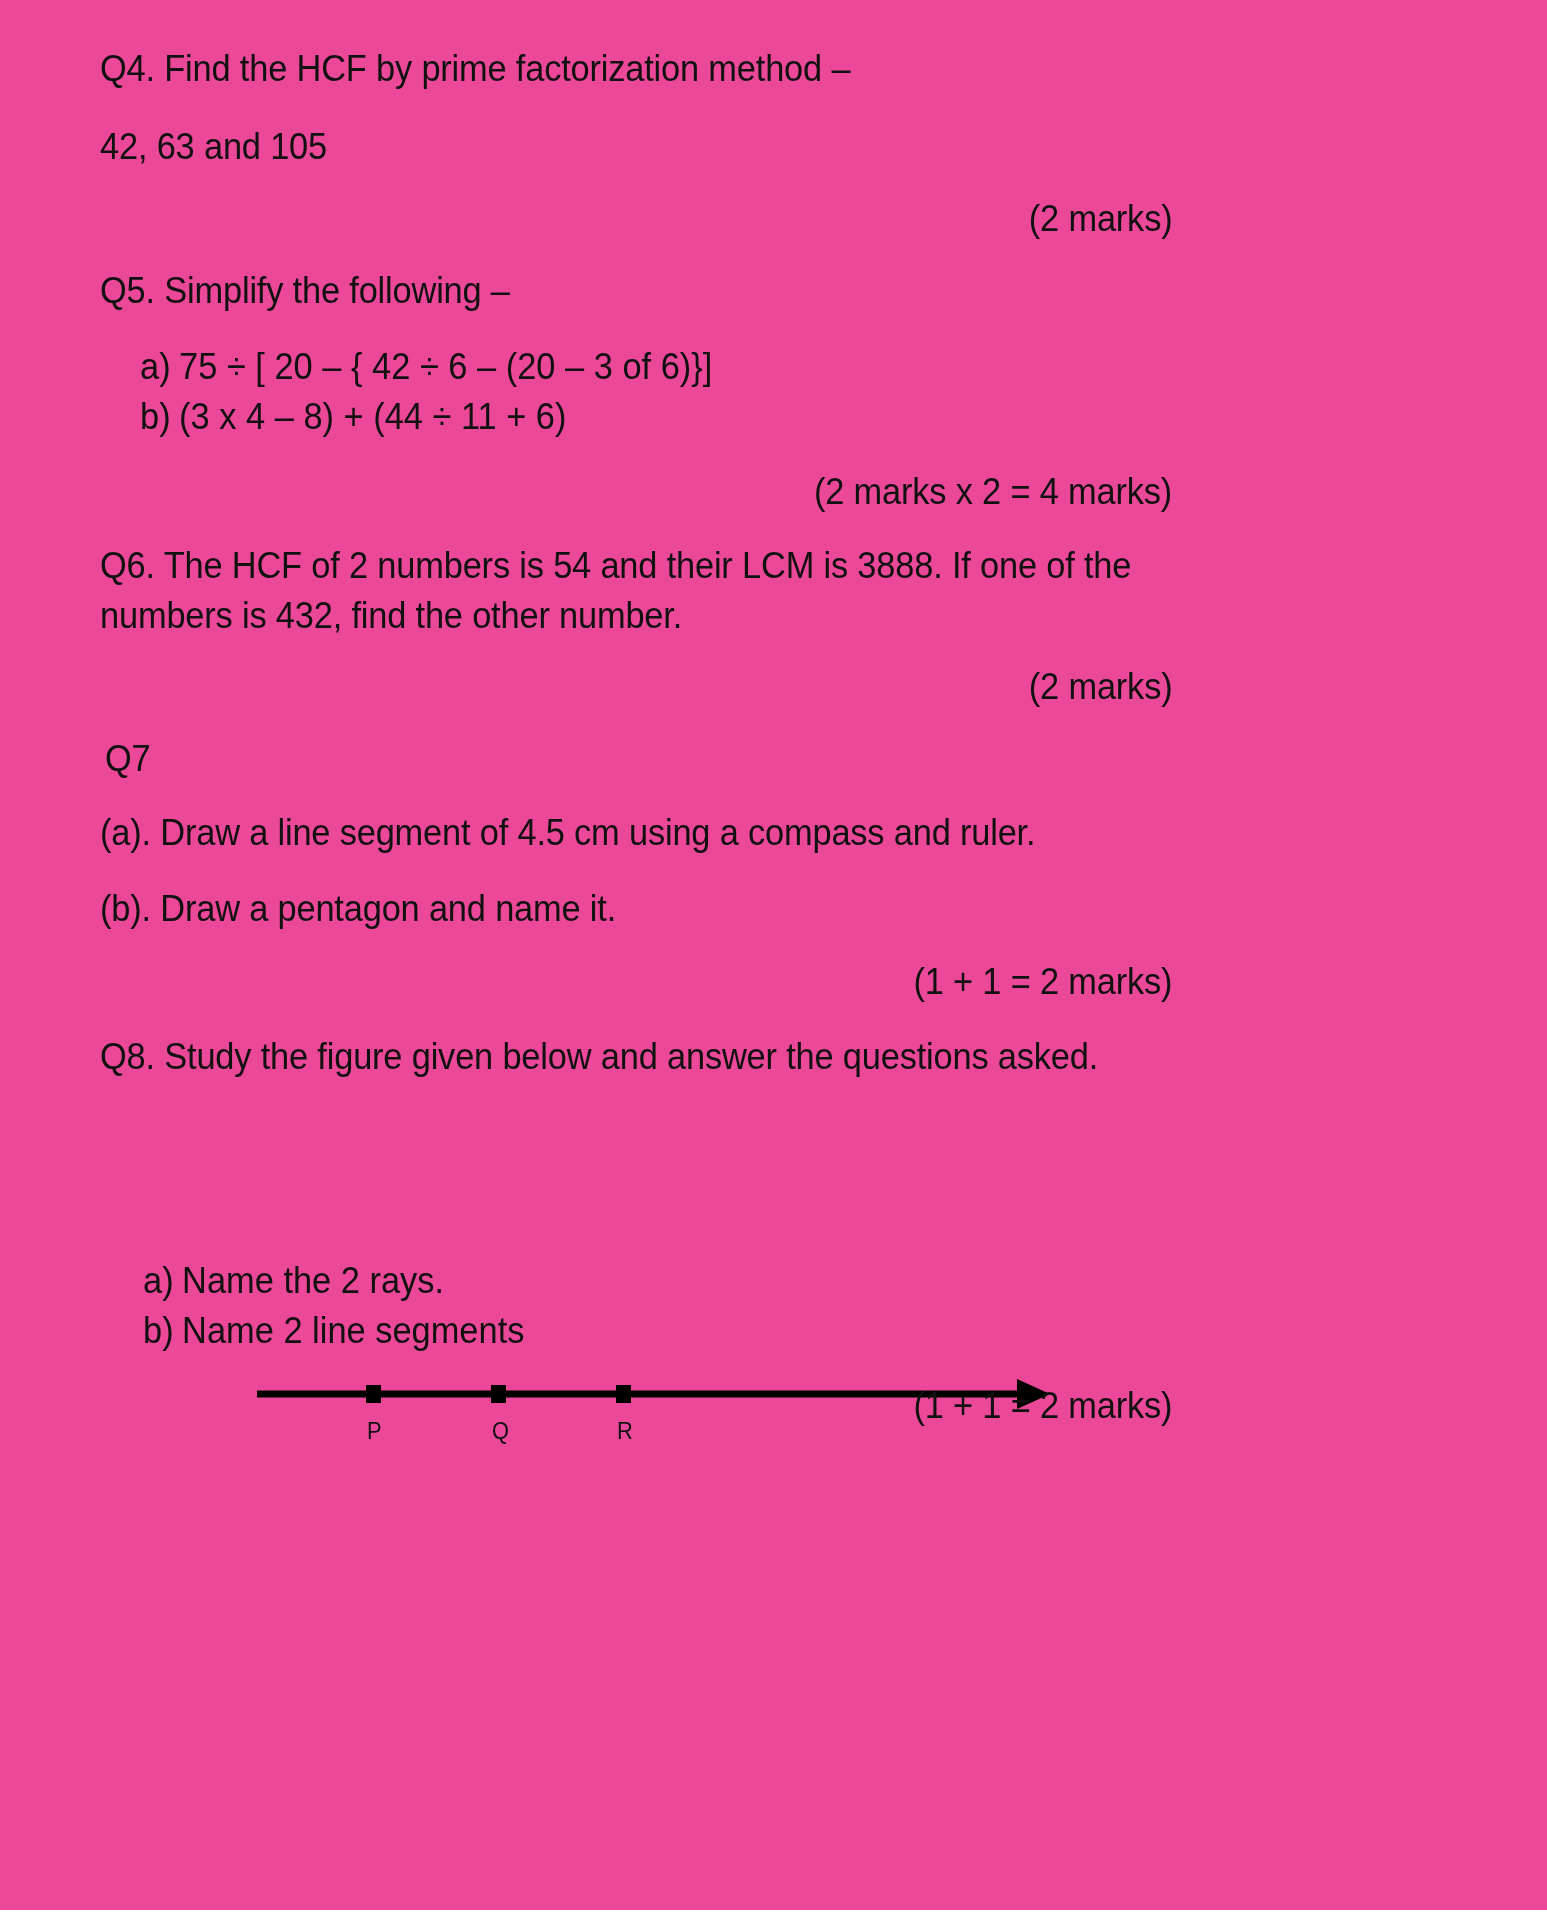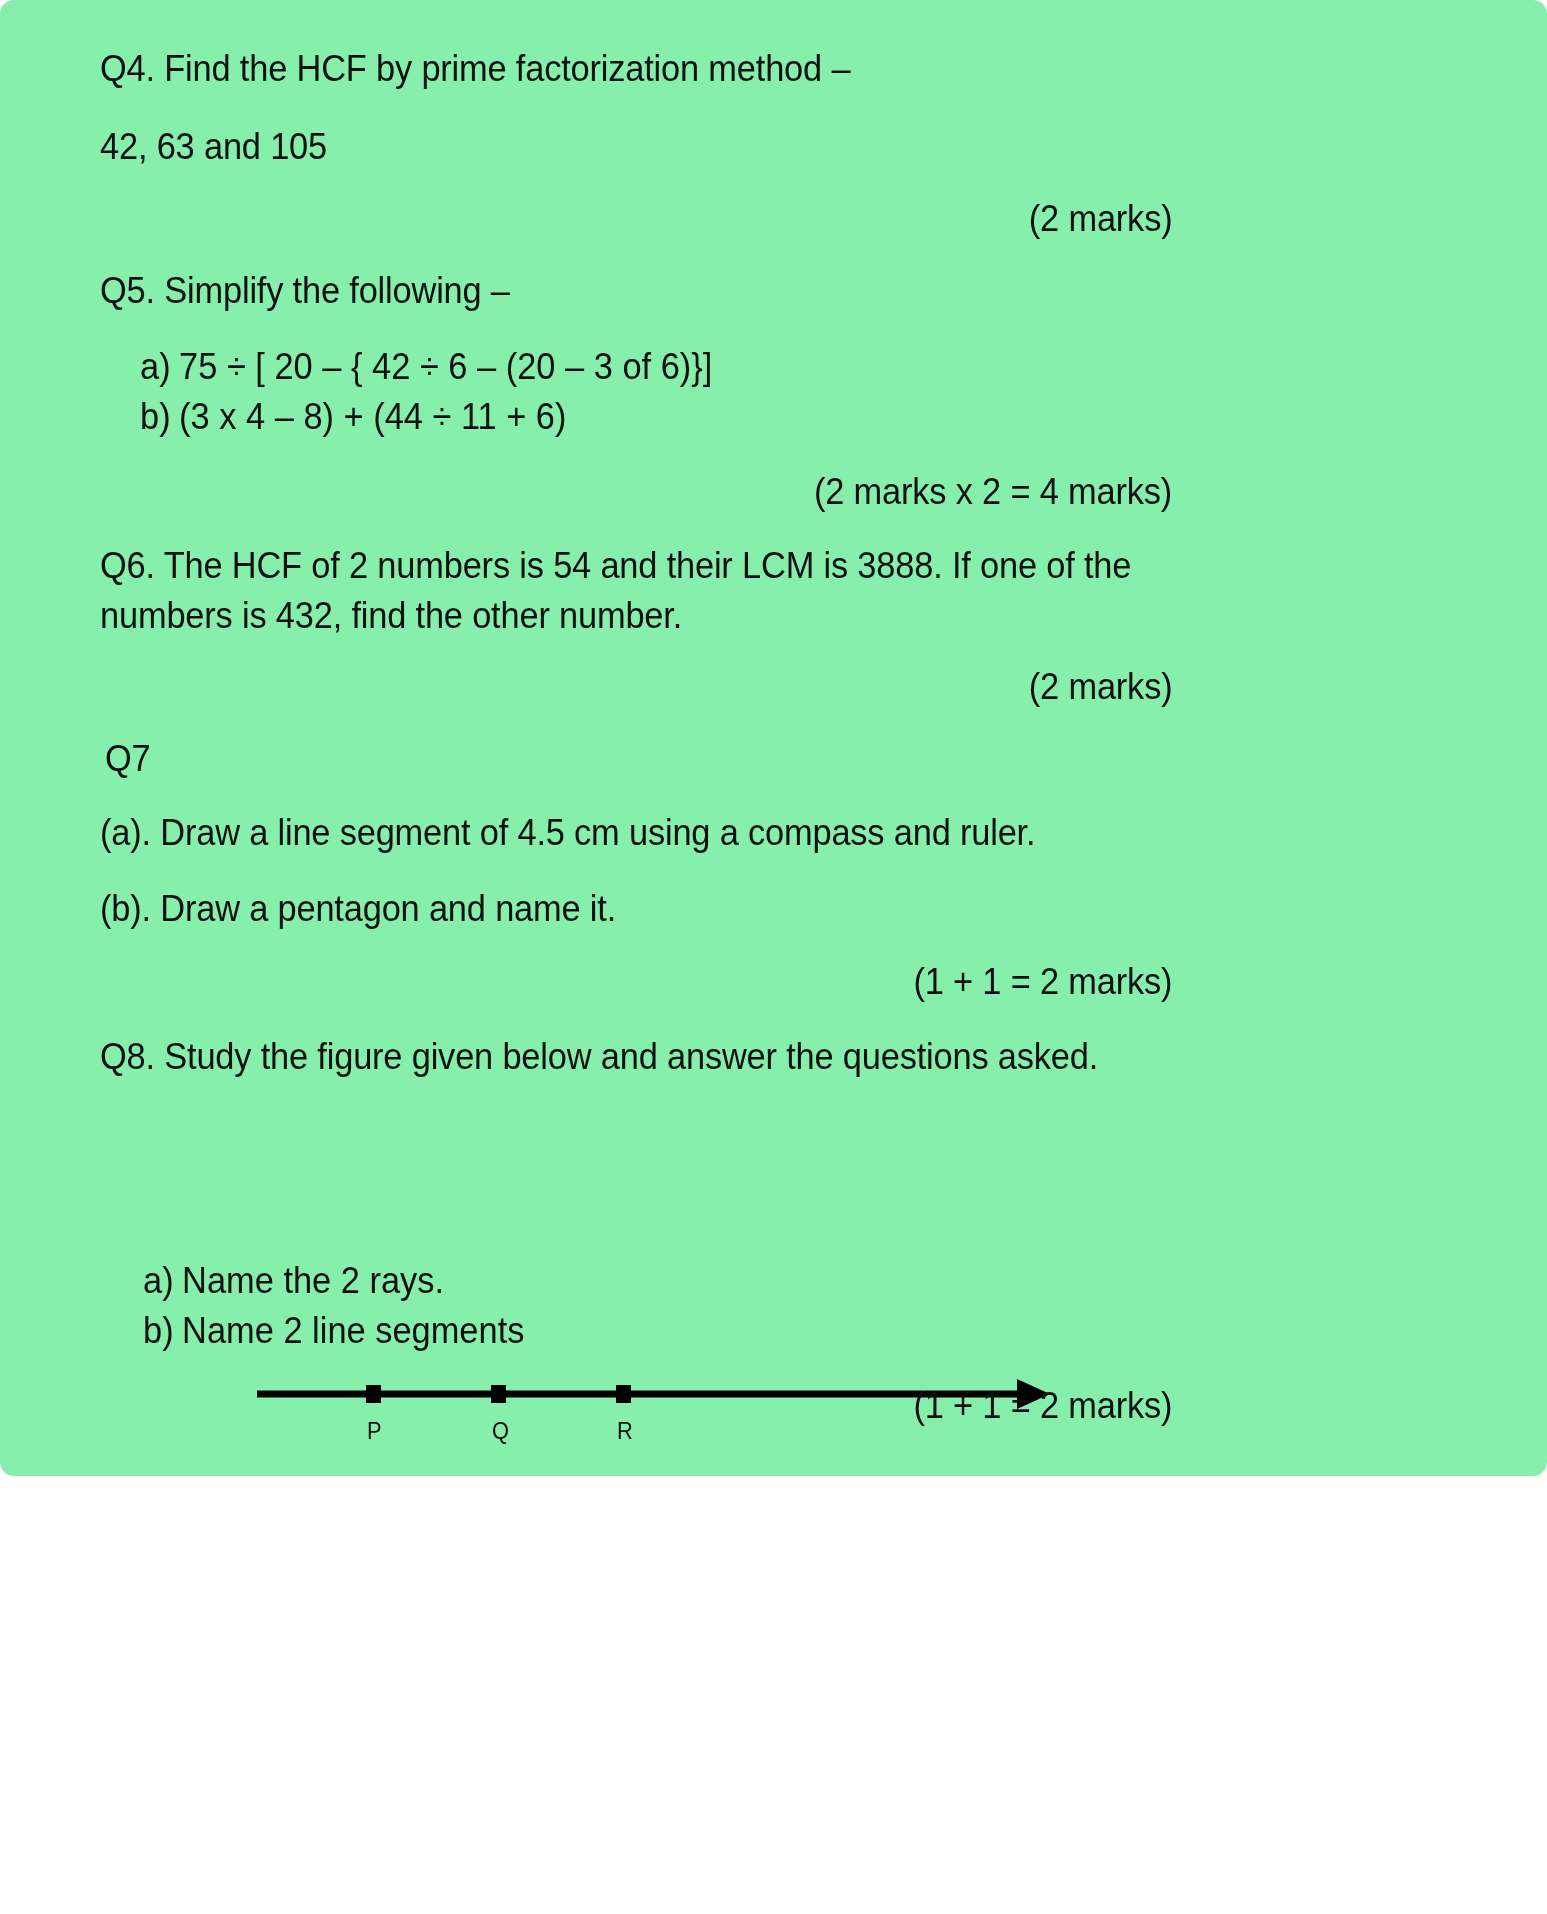--- a/index.html
+++ b/index.html
@@ -8,25 +8,24 @@
     padding: 0;
     background: #ffffff;
   }
   body {
     font-family: "Liberation Sans", "DejaVu Sans", sans-serif;
     color: #0a0a0a;
   }
   #page {
     position: relative;
     width: 1547px;
-    height: 1476px;
-    background: #86efac;
+    height: 1910px;
+    background: #ec4899;
     overflow: hidden;
     box-sizing: border-box;
-    border-radius: 14px;
   }
   
   .line {
     position: absolute;
     font-size: 37px;
     line-height: 1.0;
     letter-spacing: -0.2px;
     white-space: nowrap;
     color: #111111;
     font-stretch: condensed;

